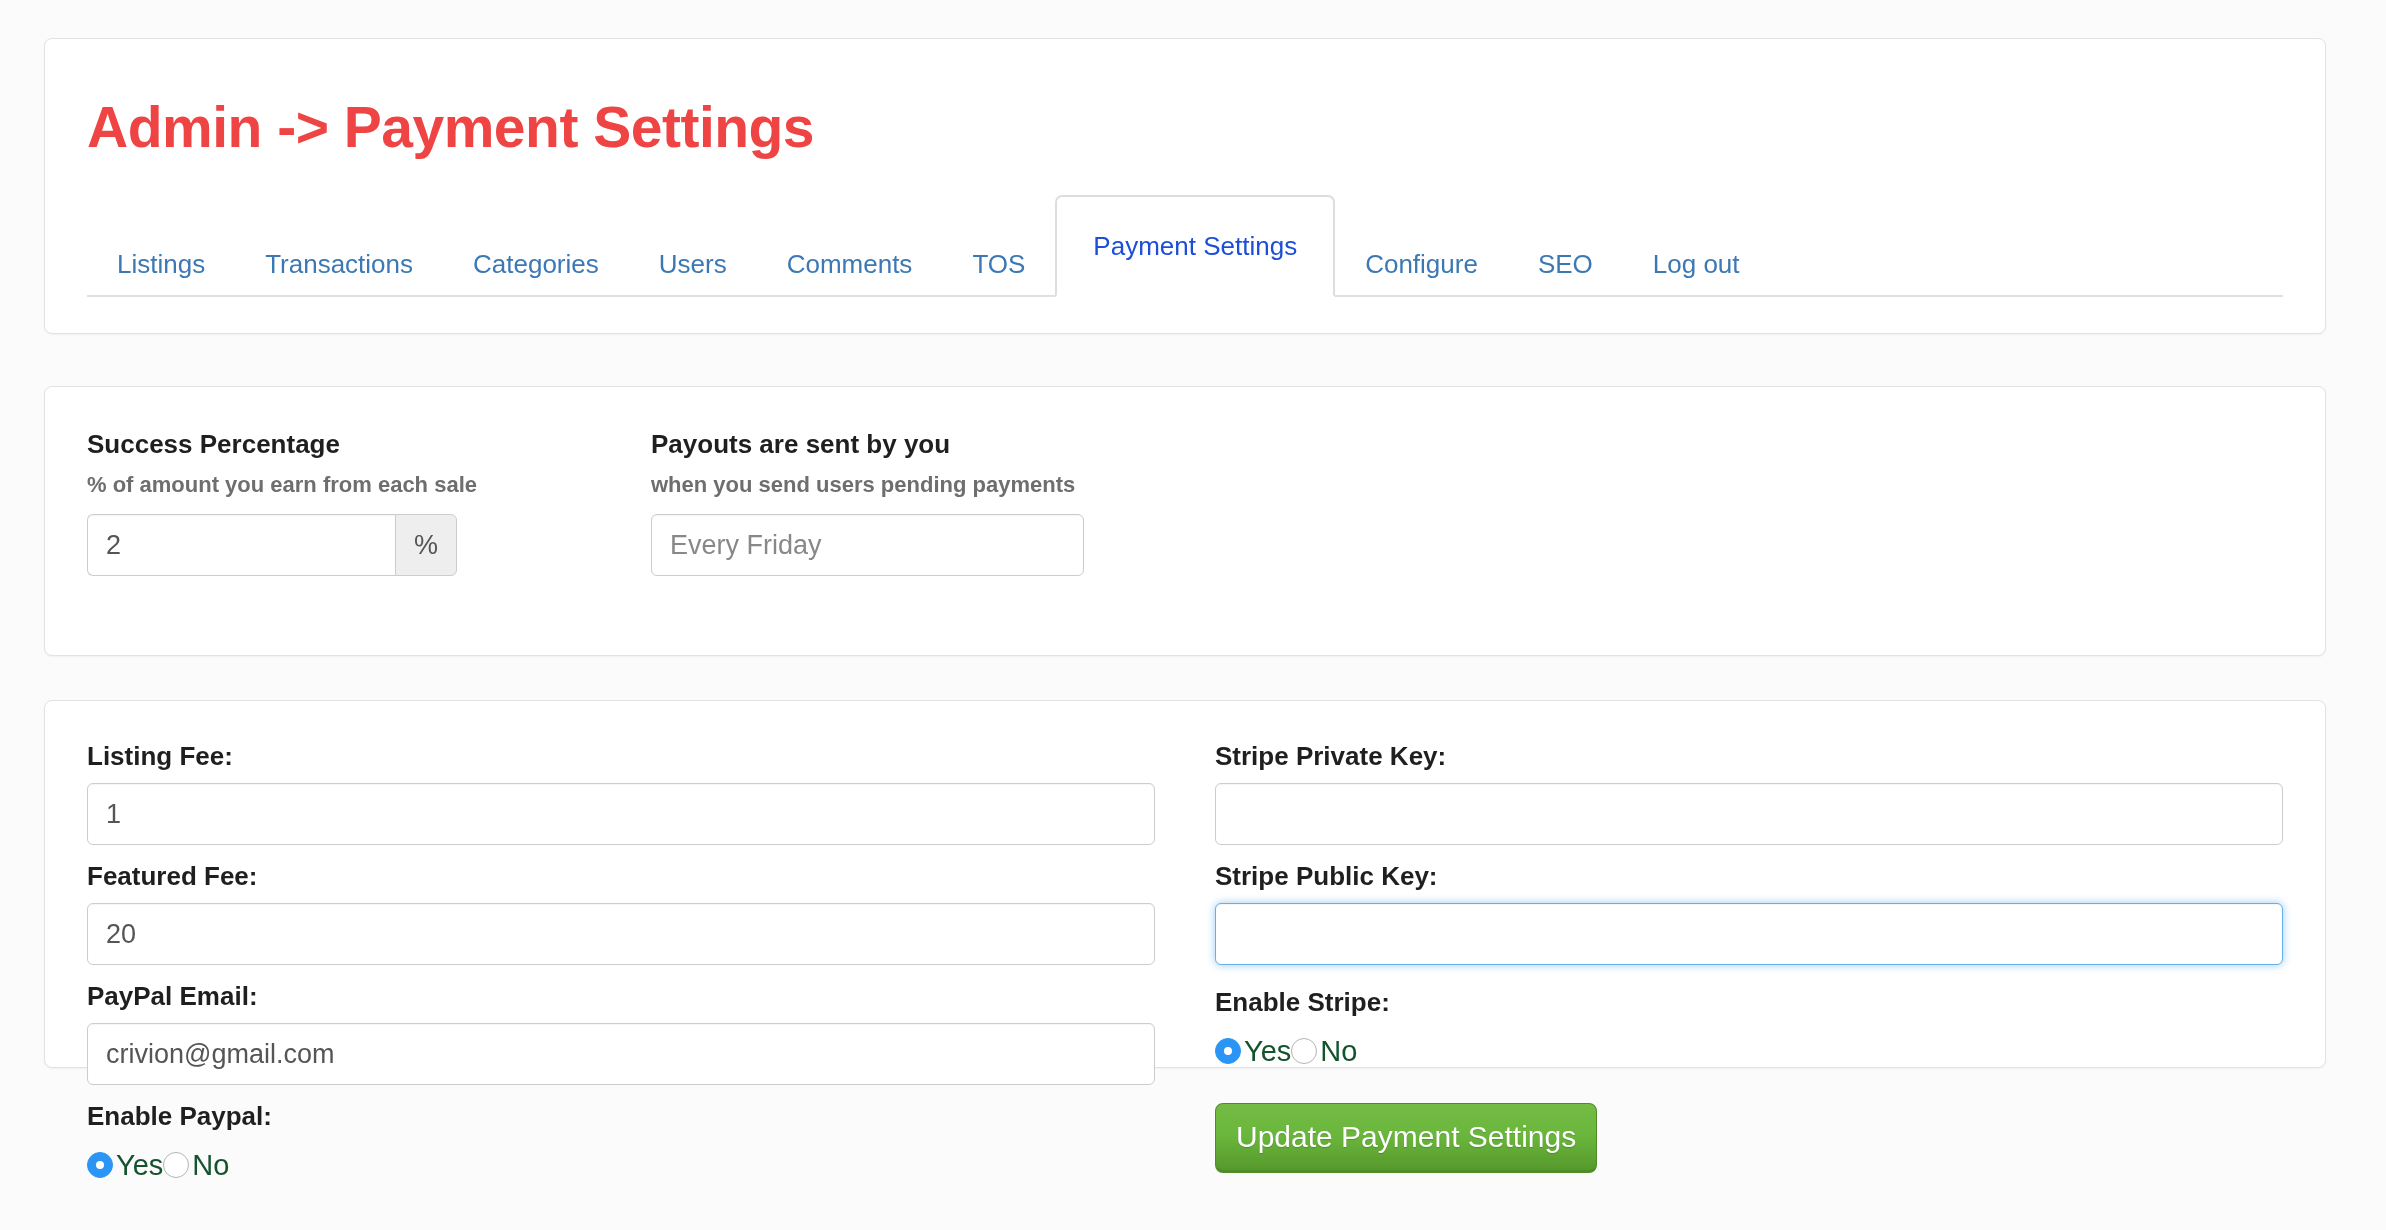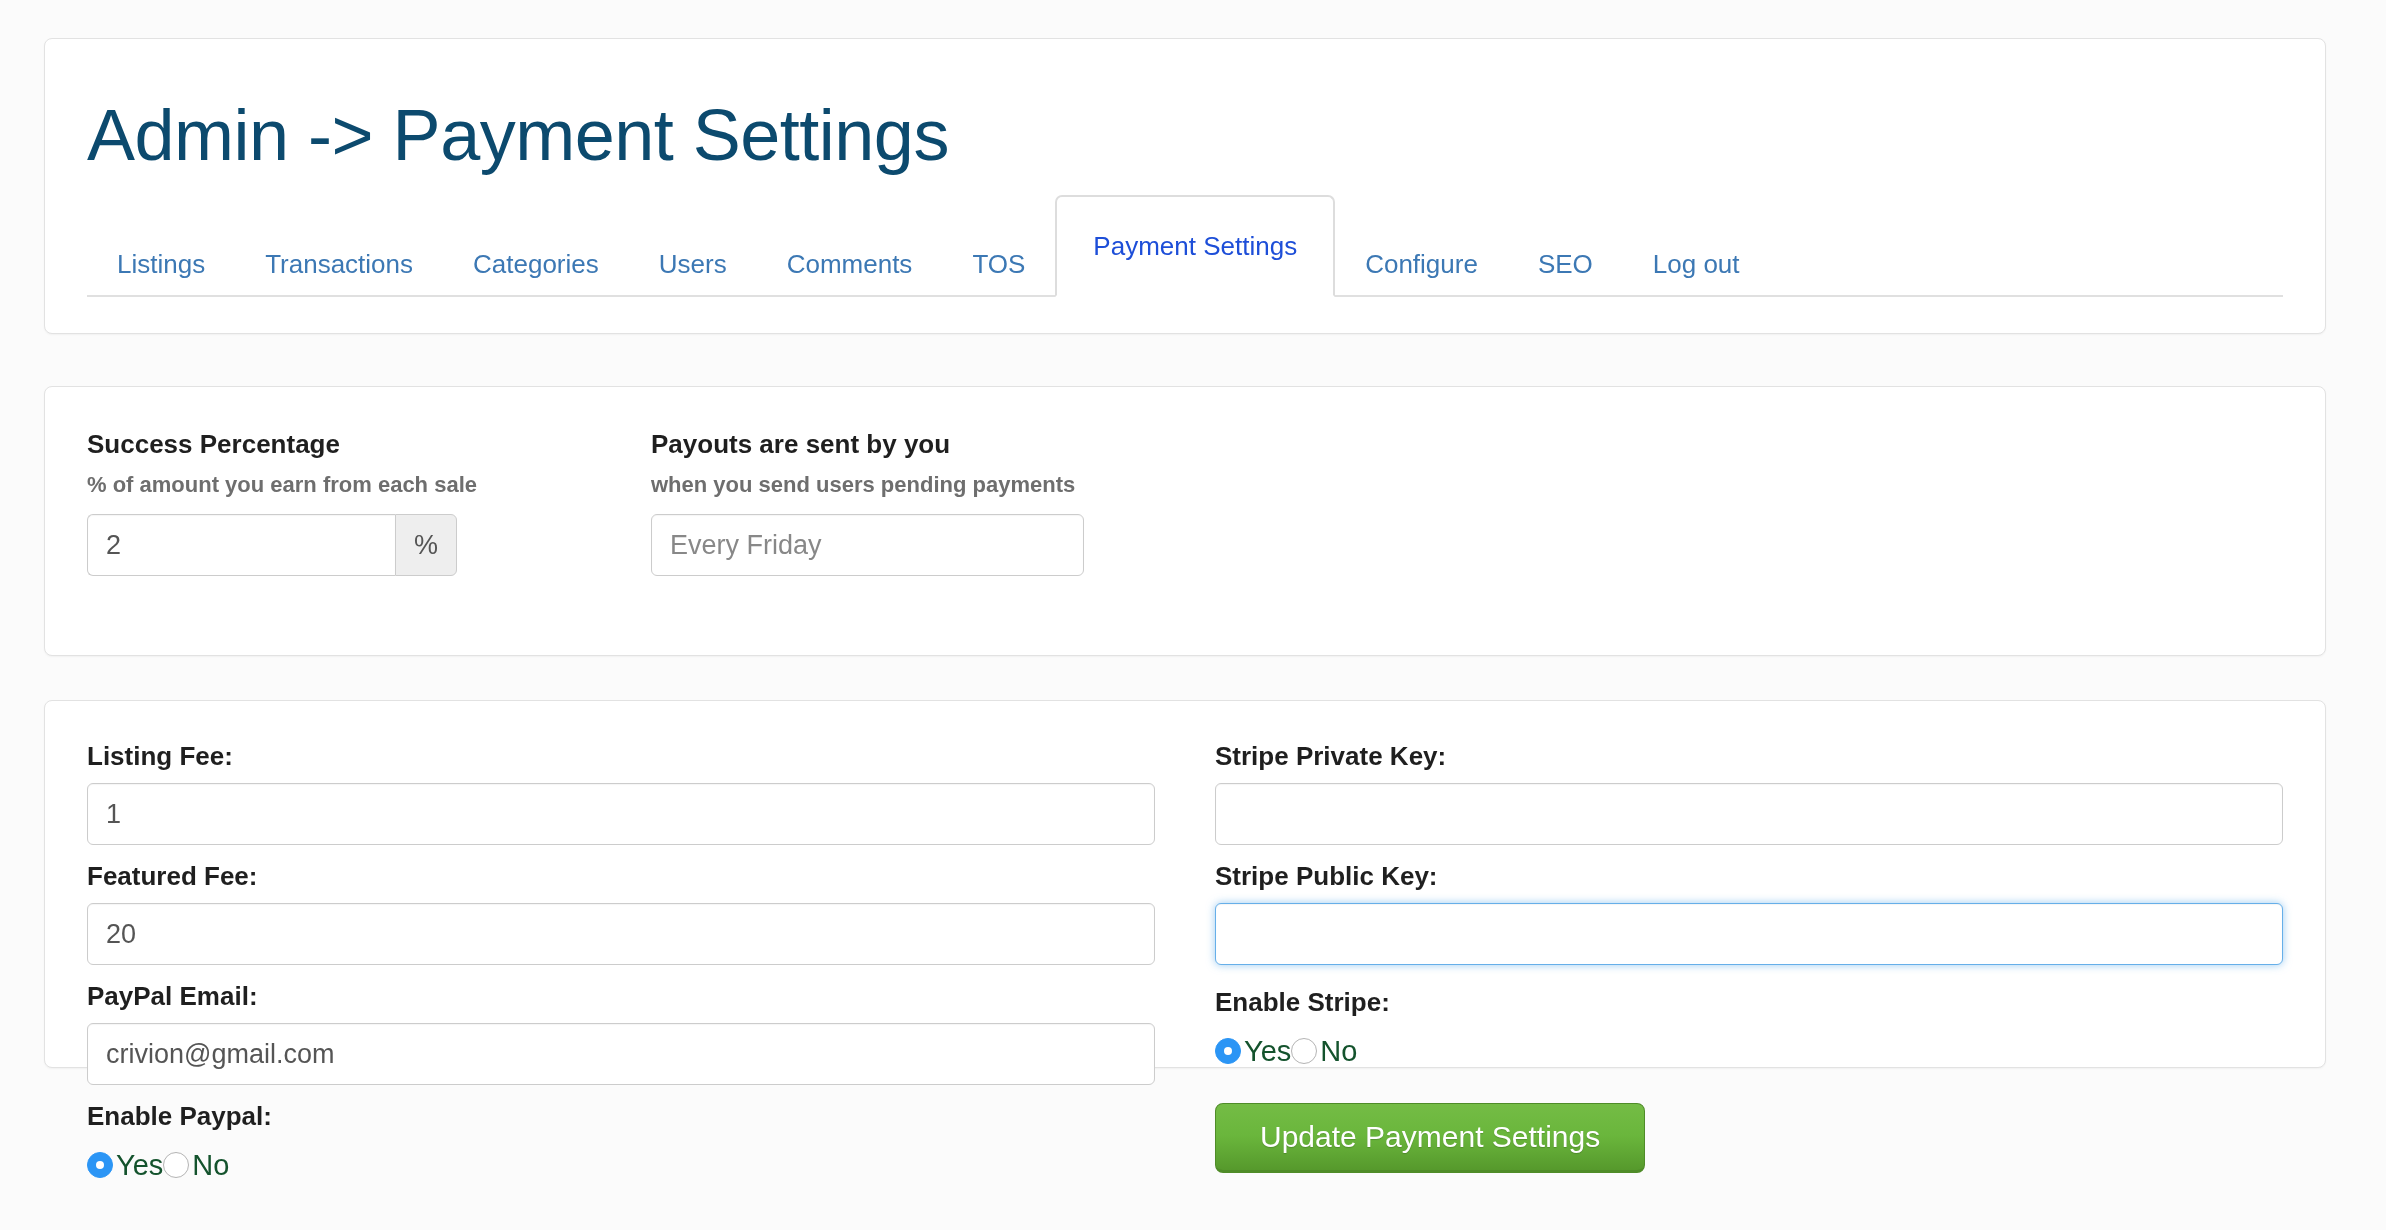--- a/index.html
+++ b/index.html
@@ -37,23 +37,23 @@
 
   #panel-header { top: 38px; height: 296px; }
   #panel-rates  { top: 386px; height: 270px; }
   #panel-fees   { top: 700px; height: 368px; }
 
   
   .page-title {
     position: absolute;
     left: 42px;
     top: 60px;
-    font-size: 72px;
-    font-weight: 400;
-    color: #0c4a6e;
+    font-size: 57px;
+    font-weight: 700;
+    color: #ef4444;
     letter-spacing: -0.5px;
     line-height: 1;
     white-space: nowrap;
   }
 
   
   .tabs {
     position: absolute;
     left: 42px;
     right: 42px;
@@ -184,21 +184,21 @@
 
   
   .btn-update {
     font-family: "Liberation Sans", sans-serif;
     font-size: 30px;
     color: #ffffff;
     background: linear-gradient(to bottom, #74bc45 0%, #6ab63c 48%, #56992c 100%);
     border: 1px solid #4f8c28;
     border-bottom-width: 3px;
     border-radius: 8px;
-    padding: 0 44px;
+    padding: 0 20px;
     height: 70px;
     line-height: 66px;
     cursor: pointer;
     text-shadow: 0 1px 1px rgba(0,0,0,0.18);
     white-space: nowrap;
   }
 
   .abs { position: absolute; }
 </style>
 </head>

